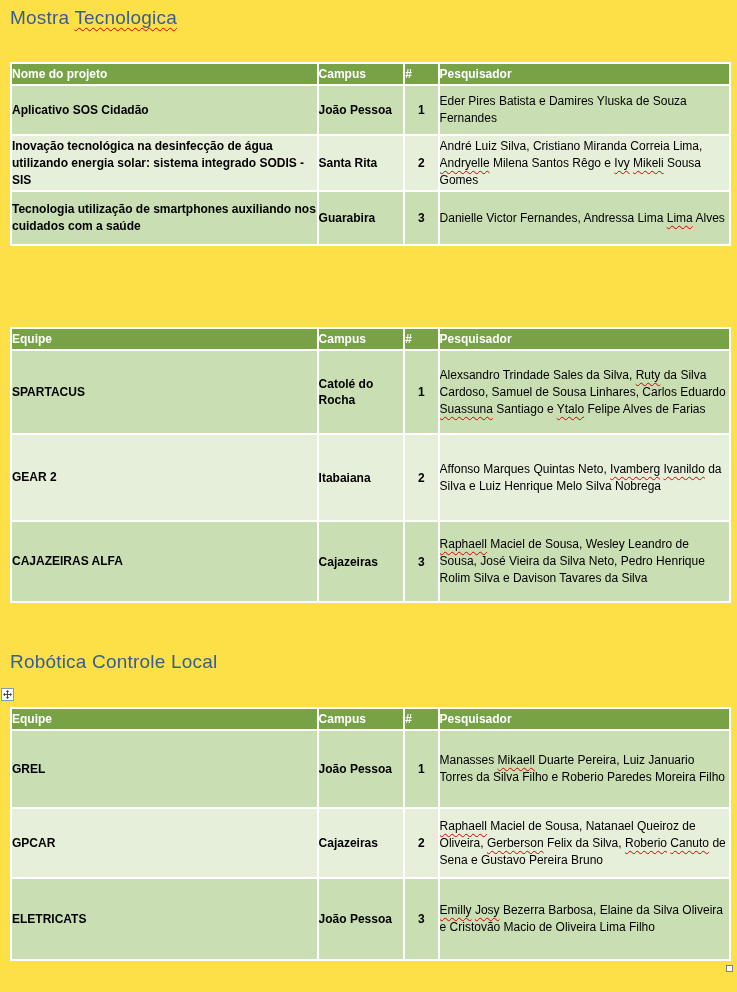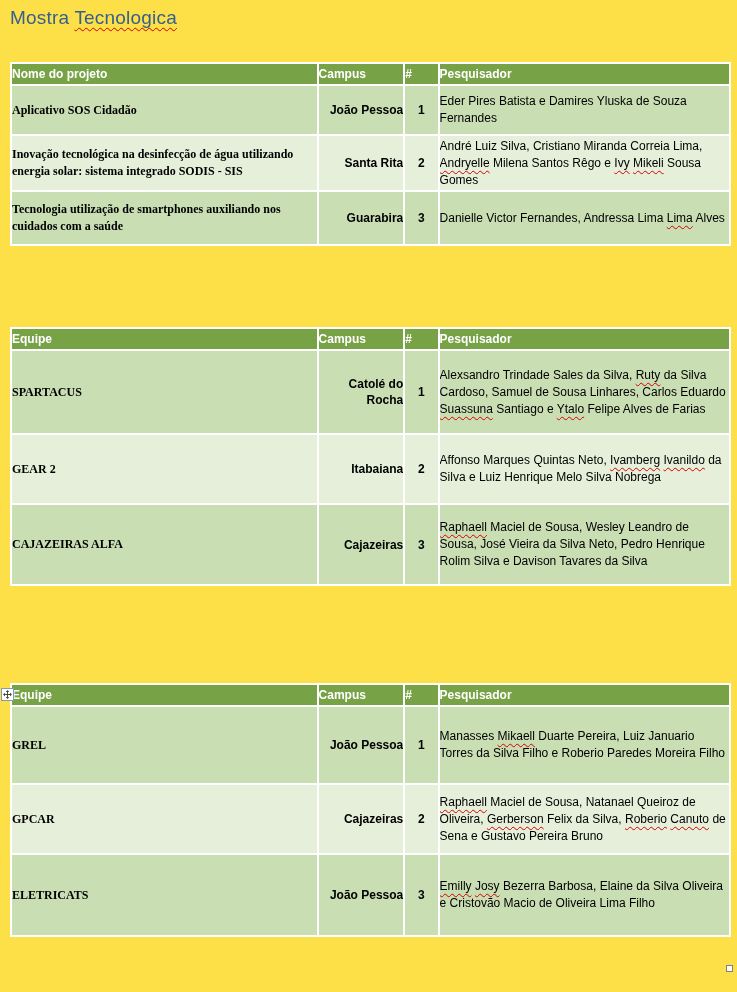--- a/index.html
+++ b/index.html
@@ -37,25 +37,25 @@
   }
   table.res td, table.res th{
     border:2px solid #ffffff;vertical-align:middle;overflow:hidden;
     padding:0;
   }
   table.res th{
     background:var(--header-bg);color:var(--header-text);
     font-weight:bold;height:20px;text-align:left;
   }
   th.c-name,td.c-name{width:302px;}
-  th.c-campus,td.c-campus{width:84px;text-align:right;}
+  th.c-campus,td.c-campus{width:84px;text-align:left;}
   th.c-rank,td.c-rank{width:32px;text-align:center;}
   th.c-pesq,td.c-pesq{width:287px;}
   th.c-name,th.c-pesq{padding-left:8px;margin-left:20px;}
-  td.c-name{font-weight:bold;padding:2px 16px 2px 8px;line-height:17px;font-family:Liberation Serif, serif;}
+  td.c-name{font-weight:bold;padding:2px 16px 2px 8px;line-height:17px;}
   td.c-campus{font-weight:bold;line-height:16px;padding:2px 2px;}
   td.c-rank{font-weight:bold;}
   td.c-pesq{padding:3px 6px 3px 8px;line-height:17px;}
   tr.band-dark td{background:var(--band-dark);}
   tr.band-light td{background:var(--band-light);}
   .move-handle{
     position:absolute;left:1px;top:688px;width:13px;height:13px;
     background:#ffffff;border:1px solid #7f9db9;box-sizing:border-box;
     display:flex;align-items:center;justify-content:center;cursor:move;
   }
@@ -113,36 +113,37 @@
               <th class="c-pesq">Pesquisador</th>
             </tr>
           </thead>
           <tbody>
             <tr class="band-dark" style="height: 84px;">
               <td class="c-name">SPARTACUS</td>
               <td class="c-campus">Catolé do Rocha</td>
               <td class="c-rank">1</td>
               <td class="c-pesq"><span>Alexsandro Trindade Sales da Silva, </span><span class="sp">Ruty</span><span> da Silva Cardoso, Samuel de Sousa Linhares, Carlos Eduardo </span><span class="sp">Suassuna</span><span> Santiago e </span><span class="sp">Ytalo</span><span> Felipe Alves de Farias</span></td>
             </tr>
-            <tr class="band-light" style="height: 70px;">
+            <tr class="band-light" style="height: 87px;">
               <td class="c-name">GEAR 2</td>
               <td class="c-campus">Itabaiana</td>
               <td class="c-rank">2</td>
               <td class="c-pesq"><span>Affonso Marques Quintas Neto, </span><span class="sp">Ivamberg</span><span> </span><span class="sp">Ivanildo</span><span> da Silva e Luiz Henrique Melo Silva Nobrega</span></td>
             </tr>
             <tr class="band-dark" style="height: 81px;">
               <td class="c-name">CAJAZEIRAS ALFA</td>
               <td class="c-campus">Cajazeiras</td>
               <td class="c-rank">3</td>
               <td class="c-pesq"><span class="sp">Raphaell</span><span> Maciel de Sousa, Wesley Leandro de Sousa, José Vieira da Silva Neto, Pedro Henrique Rolim Silva e Davison Tavares da Silva</span></td>
             </tr>
           </tbody>
         </table>
       </div>
       <div class="section" style="top: 650px;">
+        <h2 class="section-title"><span>Robótica Controle Local</span></h2>
         <table class="res" style="margin-top: 33px;">
           <thead>
             <tr>
               <th class="c-name">Equipe</th>
               <th class="c-campus">Campus</th>
               <th class="c-rank">#</th>
               <th class="c-pesq">Pesquisador</th>
             </tr>
           </thead>
           <tbody>

